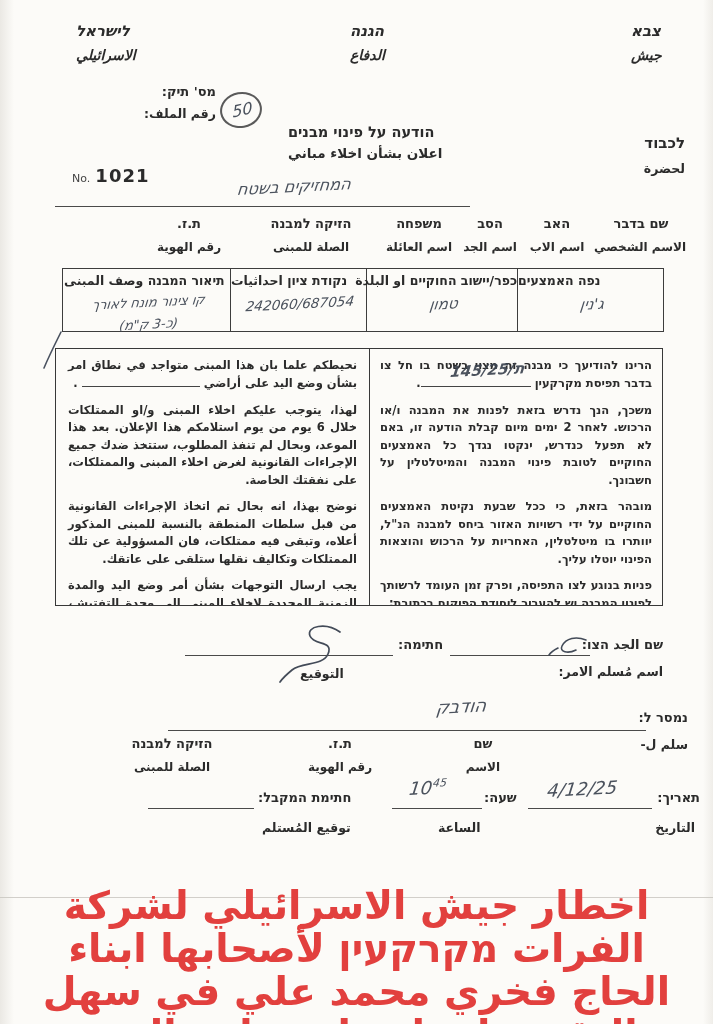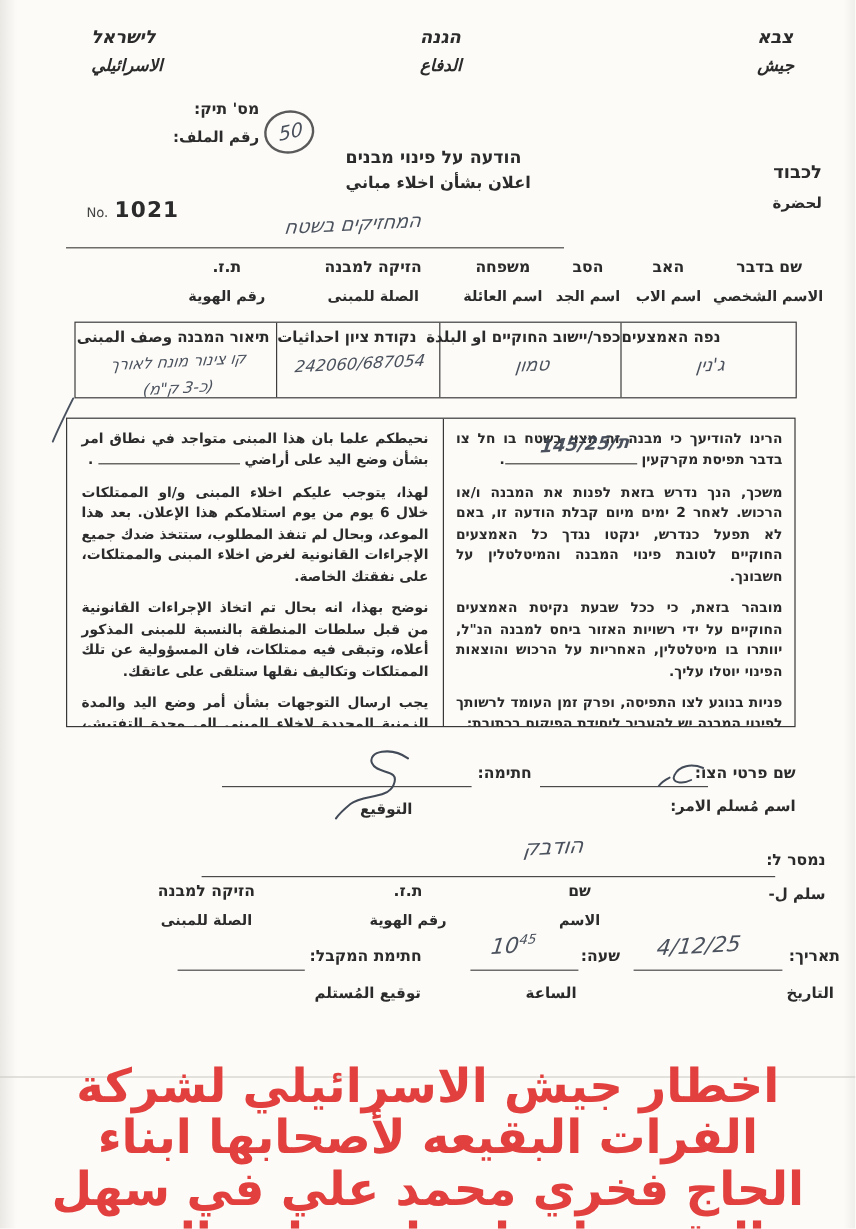--- a/index.html
+++ b/index.html
@@ -182,21 +182,21 @@
     <div class="ncol ar-col">
       <p><span>نحيطكم علما بان هذا المبنى متواجد في نطاق امر بشأن وضع اليد على أراضي</span>
         <span class="blank" style="width:118px;"></span> .</p>
       <p>لهذا، يتوجب عليكم اخلاء المبنى و/او الممتلكات خلال 6 يوم من يوم استلامكم هذا الإعلان. بعد هذا الموعد، وبحال لم تنفذ المطلوب، ستتخذ ضدك جميع الإجراءات القانونية لغرض اخلاء المبنى والممتلكات، على نفقتك الخاصة.</p>
       <p>نوضح بهذا، انه بحال تم اتخاذ الإجراءات القانونية من قبل سلطات المنطقة بالنسبة للمبنى المذكور أعلاه، وتبقى فيه ممتلكات، فان المسؤولية عن تلك الممتلكات وتكاليف نقلها ستلقى على عاتقك.</p>
       <p style="margin-bottom:2px;">يجب ارسال التوجهات بشأن أمر وضع اليد والمدة الزمنية المحددة لإخلاء المبنى الى وحدة التفتيش، عنوان البريد الالكتروني:</p>
 
     </div>
   </div>
 
-  <div class="abs lbl" style="right:50px;top:637px;" dir="rtl">שם פרטי הצו:</div>
+  <div class="abs lbl" style="right:50px;top:637px;" dir="rtl">שם الجد הצו:</div>
   <div class="abs lbl-ar" style="right:50px;top:664px;" dir="rtl">اسم مُسلم الامر:</div>
   <div class="abs uline" style="left:450px;top:637px;width:140px;"></div>
   <svg class="abs scribble" style="left:548px;top:634px;" width="42" height="24" viewBox="0 0 42 24">
     <path d="M38,6 C28,2 18,4 14,12 C11,18 20,20 28,16 M10,14 C6,16 3,18 1,21" stroke="#434b58" stroke-width="1.6" fill="none" stroke-linecap="round"></path>
   </svg>
   <div class="abs lbl" style="left:398px;top:637px;" dir="rtl">חתימה:</div>
   <div class="abs uline" style="left:185px;top:637px;width:208px;"></div>
   <svg class="abs scribble" style="left:278px;top:622px;" width="70" height="62" viewBox="0 0 70 62">
     <path d="M62,10 C48,0 28,4 32,14 C36,24 56,18 50,32 C45,44 24,40 14,48 C8,53 4,57 2,60" stroke="#434b58" stroke-width="1.7" fill="none" stroke-linecap="round"></path>
   </svg>
@@ -230,18 +230,18 @@
     <span>10</span><span class="sup">45</span>
   </div>
   <div class="abs lbl" style="left:258px;top:790px;" dir="rtl">חתימת המקבל:</div>
   <div class="abs lbl-ar" style="left:262px;top:820px;" dir="rtl">توقيع المُستلم</div>
   <div class="abs uline" style="left:148px;top:790px;width:106px;"></div>
 
   <div class="abs scanline"></div>
 
   <div class="abs caption">
     <div class="cap-line">اخطار جيش الاسرائيلي لشركة</div>
-    <div class="cap-line">الفرات البقيعه لأصحابها ابناء</div>
+    <div class="cap-line">الفرات מקרקעין لأصحابها ابناء</div>
     <div class="cap-line">الحاج فخري محمد علي في سهل</div>
     <div class="cap-line">البقيعه لخط مياه مزارع الموز</div>
   </div>
 
 </div>
 
 </body></html>

